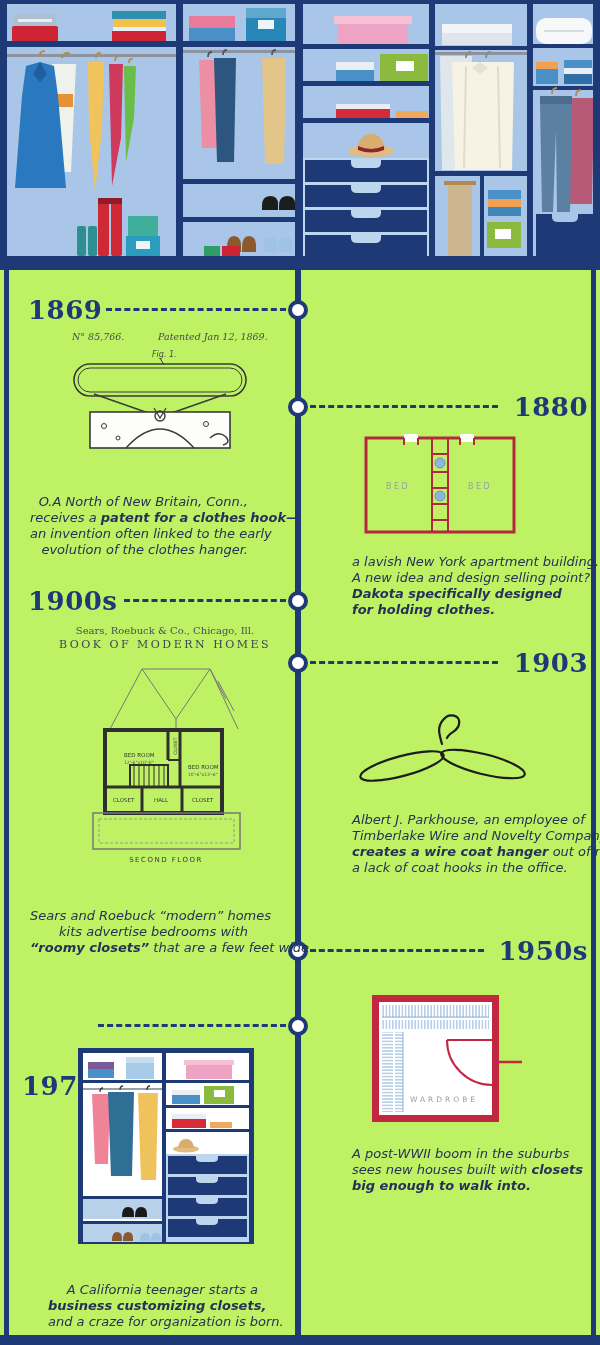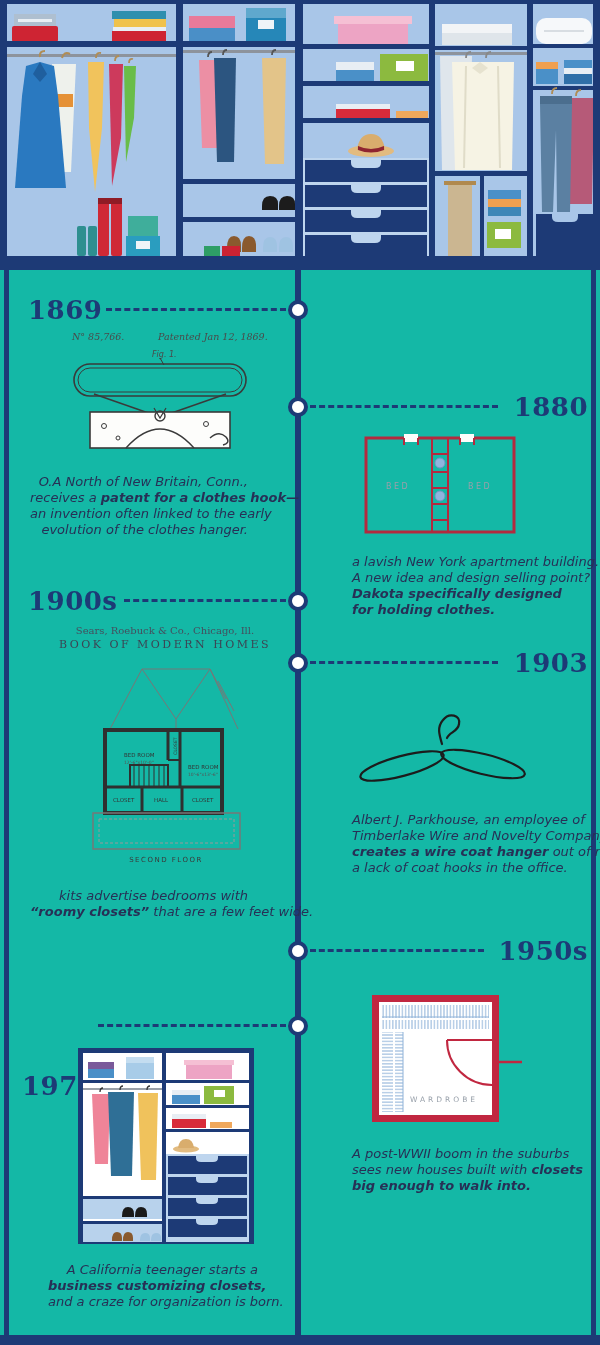--- a/index.html
+++ b/index.html
@@ -1,26 +1,26 @@
 <!DOCTYPE html>
 <html><head>
 <meta charset="utf-8">
 <style>
   html,body{margin:0;padding:0;background:#eceae6;}
-  .page{position:relative;width:600px;height:1345px;background:#14b8a6;overflow:hidden;
+  .page{position:relative;width:600px;height:1345px;background:#bef264;overflow:hidden;
         font-family:"DejaVu Sans",sans-serif;}
   .abs{position:absolute;}
   .navy{background:#1d3a76;}
   .year{font-family:"DejaVu Serif",serif;font-weight:700;font-size:26px;color:#1d3a76;letter-spacing:.5px;line-height:30px;}
   .year.r{text-align:right;}
   .dash{height:0;border-top:3px dashed #1d3a76;}
   .node{width:20px;height:20px;box-sizing:border-box;border:4.5px solid #1d3a76;border-radius:50%;background:#fff;}
   .cap{font-style:italic;font-size:13px;line-height:16px;color:#273056;}
   .cap b{font-weight:700;}
-  .cap.right{text-align:right;}
+  .cap.right{text-align:right;margin-top:20px;}
   .cap .cl{white-space:nowrap;}
   .script{font-family:"DejaVu Serif",serif;font-style:italic;font-size:9.5px;color:#4a4a4a;}
   .doc1{font-family:"DejaVu Serif",serif;font-size:10px;color:#454f5e;text-align:center;}
   .doc2{font-family:"DejaVu Serif",serif;font-size:11px;font-weight:400;letter-spacing:2.5px;color:#3c4554;text-align:center;margin-top:2px;}
   svg text{font-family:"DejaVu Sans",sans-serif;}
   .planlabel{fill:#98a0aa;letter-spacing:2.5px;font-size:8px;}
 </style>
 </head>
 <body>
 
@@ -294,20 +294,21 @@
       <text x="100" y="104">BED ROOM</text>
       <text x="100" y="111" font-size="4.5" fill="#555">10'-6"x13'-6"</text>
       <text x="89" y="90" font-size="4.5" transform="rotate(-90 89 90)">CLOSET</text>
       <text x="25" y="137">CLOSET</text>
       <text x="66" y="137">HALL</text>
       <text x="104" y="137">CLOSET</text>
     </g>
     <text x="78" y="197" text-anchor="middle" font-size="7" letter-spacing="1.5" fill="#3a3a3a" font-family="DejaVu Sans Mono,monospace">SECOND FLOOR</text>
   </svg>
   <div class="abs cap right" style="left:30px;top:888px;width:218px">
+    <div class="cl"><span>Sears and Roebuck “modern” homes</span></div>
     <div class="cl"><span>kits advertise bedrooms with</span></div>
     <div class="cl"><b>“roomy closets”</b><span> that are a few feet wide.</span></div>
   </div>
 
   <div class="abs dash" style="left:310px;top:661px;width:188px"></div>
   <div class="abs year r" style="left:498px;top:648px;width:90px">1903</div>
   <svg class="abs" style="left:350px;top:688px" width="185" height="108" viewBox="0 0 185 108">
     <g fill="none" stroke="#1c1c1c" stroke-width="2.2" stroke-linecap="round">
       <path d="M92,56 c-3,-10 -5,-17 1,-24 c6,-8 18,-5 16,4 c-1,8 -10,8 -12,14"></path>
       <ellipse cx="52" cy="78" rx="43" ry="10" transform="rotate(-15 52 78)"></ellipse>

